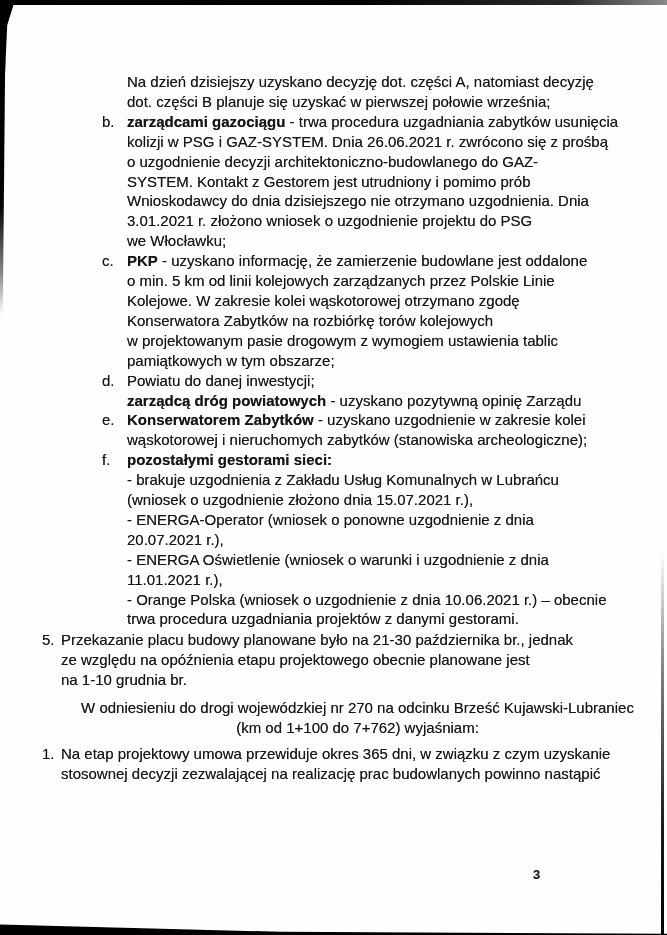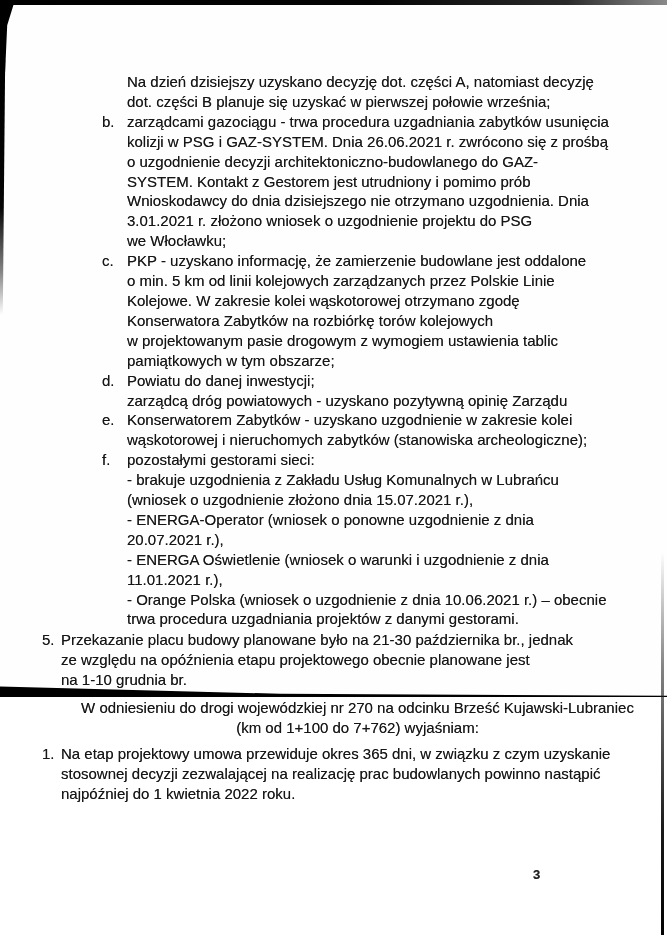--- a/index.html
+++ b/index.html
@@ -2,38 +2,38 @@
 <html lang="pl"><head>
 <meta charset="utf-8">
 <style>
   html, body { margin:0; padding:0; }
   body {
     width:667px; height:935px; overflow:hidden;
     background:#ffffff;
     font-family:"Liberation Sans", sans-serif;
   }
   .page {
-    position:relative; width:667px; height:697px;
+    position:relative; width:667px; height:935px;
     background:#fefefe;
   }
   .content {
     position:absolute; top:72px; left:0; width:667px;
     font-size:15px; line-height:19.9px; color:#161616;
     text-shadow:0 0 0.4px rgba(20,20,20,0.65);
   }
   .line { white-space:nowrap; }
   .cont-block { margin-left:127px; }
   .letter-item { display:flex; margin-left:102px; }
   .letter-item .marker { flex:0 0 25px; width:25px; }
   .num-item { display:flex; margin-left:42px; }
   .num-item .marker { flex:0 0 19px; width:19px; }
   .item-5 { margin-top:1px; }
   .para { margin-left:48px; margin-top:8px;text-align:center; }
   .item-1 { margin-top:6px; }
-  b, .lead { font-weight:400; }
+  b, .lead { font-weight:700; }
   .page-number {
     position:absolute; left:533px; top:867px;
     font-size:13px; font-weight:700; color:#222;
     text-shadow:0 0 0.4px rgba(20,20,20,0.6);
   }
   
   .edge { position:absolute; pointer-events:none; }
   .edge-top {
     top:0; left:0; width:667px; height:5px;
     background:linear-gradient(to right, #000 0%, #040404 55%, #2a2a2a 85%, #8a8a8a 100%);
@@ -141,21 +141,20 @@
     <section class="para">
       <div class="line">W odniesieniu do drogi wojewódzkiej nr 270 na odcinku Brześć Kujawski-Lubraniec</div>
       <div class="line">(km od 1+100 do 7+762) wyjaśniam:</div>
     </section>
 
     <section class="num-item item-1">
       <span class="marker">1.</span>
       <div class="item-body">
         <div class="line">Na etap projektowy umowa przewiduje okres 365 dni, w związku z czym uzyskanie</div>
         <div class="line">stosownej decyzji zezwalającej na realizację prac budowlanych powinno nastąpić</div>
-        <div class="line">najpóźniej do 1 kwietnia 2022 roku.</div>
       </div>
     </section>
 
   </div>
 
   <div class="page-number">3</div>
 
   <div class="edge edge-top"></div>
   <div class="edge edge-corner"></div>
   <div class="edge edge-left"></div>

